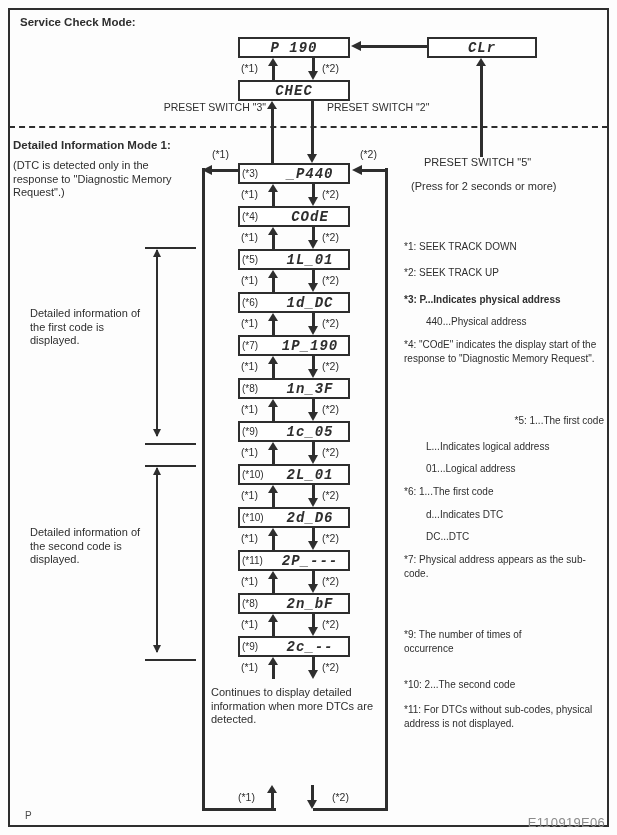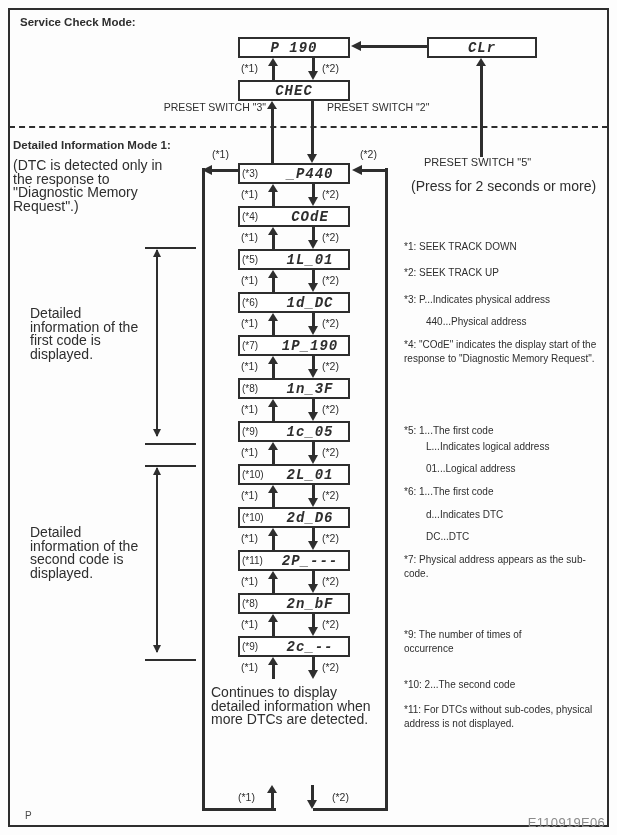--- a/index.html
+++ b/index.html
@@ -1,21 +1,21 @@
 <!DOCTYPE html>
 <html><head>
 <meta charset="utf-8">
 <style>
   html,body{margin:0;padding:0;}
   body{width:617px;height:835px;background:#fdfdfd;font-family:"Liberation Sans",sans-serif;
        color:#2e2e2e;position:relative;overflow:hidden;}
   #diagram{position:absolute;left:0;top:0;width:617px;height:835px;}
   .frame{position:absolute;left:8px;top:8px;width:597px;height:815px;border:2px solid #2e2e2e;}
   .h1{position:absolute;font-weight:bold;font-size:11.5px;white-space:nowrap;}
-  .txt{position:absolute;font-size:14px;line-height:13.5px;}
+  .txt{position:absolute;font-size:11px;line-height:13.5px;}
   .lbl{position:absolute;font-size:10.5px;white-space:nowrap;}
   .disp-box{position:absolute;left:238px;width:112px;height:21px;border:2px solid #2e2e2e;
             background:#fff;box-sizing:border-box;display:flex;align-items:center;z-index:3;}
   .disp-ref{font-size:10px;padding-left:2px;min-width:30px;white-space:nowrap;}
   .seg{font-family:Liberation Mono, monospace;font-weight:bold;font-style:italic;
        font-size:14px;letter-spacing:1px;white-space:pre;}
   .disp-center{flex:1;text-align:center;}
   .vl{position:absolute;width:3px;background:#2e2e2e;z-index:2;}
   .hl{position:absolute;height:3px;background:#2e2e2e;z-index:2;}
   .tri{position:absolute;width:0;height:0;z-index:2;}
@@ -290,24 +290,24 @@
 
   <span class="thin-h" style="left:145px;top:465px;width:51px;"></span>
   <span class="tri-s up" style="left:153px;top:467px;"></span>
   <span class="thin-v" style="left:156px;top:468px;height:184px;"></span>
   <span class="tri-s down" style="left:153px;top:645px;"></span>
   <span class="thin-h" style="left:145px;top:659px;width:51px;"></span>
   <div class="txt" style="left:30px;top:526px;width:124px;">Detailed information of the second code is displayed.</div>
 
   <div class="note" style="top:240px;">*1: SEEK TRACK DOWN</div>
   <div class="note" style="top:266px;">*2: SEEK TRACK UP</div>
-  <div class="note" style="top:293px;">*3: P...Indicates physical address</div>
+  <div class="note" style="top:293px;font-weight:bold;">*3: P...Indicates physical address</div>
   <div class="note note-sub" style="top:315px;">440...Physical address</div>
   <div class="note" style="top:338px;width:198px;">*4: "COdE" indicates the display start of the response to "Diagnostic Memory Request".</div>
-  <div class="note" style="top:424px;">*5: 1...The first code</div>
+  <div class="note" style="top:414px;text-align:right;">*5: 1...The first code</div>
   <div class="note note-sub" style="top:440px;">L...Indicates logical address</div>
   <div class="note note-sub" style="top:462px;">01...Logical address</div>
   <div class="note" style="top:485px;">*6: 1...The first code</div>
   <div class="note note-sub" style="top:508px;">d...Indicates DTC</div>
   <div class="note note-sub" style="top:530px;">DC...DTC</div>
   <div class="note" style="top:553px;">*7: Physical address appears as the sub-code.</div>
   <div class="note" style="top:628px;width:160px;">*9: The number of times of occurrence</div>
   <div class="note" style="top:678px;">*10: 2...The second code</div>
   <div class="note" style="top:703px;width:192px;">*11: For DTCs without sub-codes, physical address is not displayed.</div>
 

